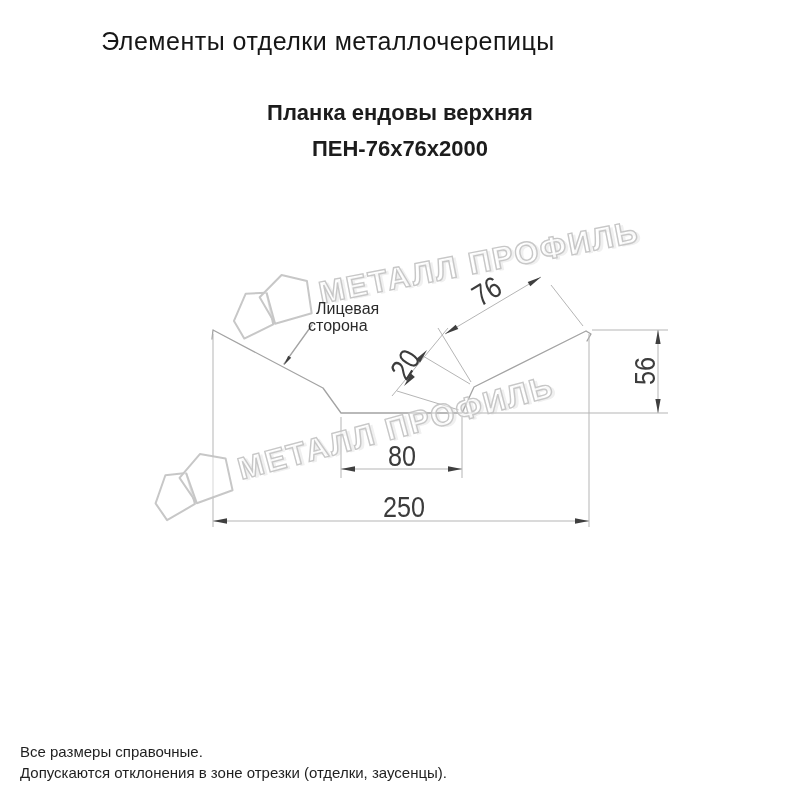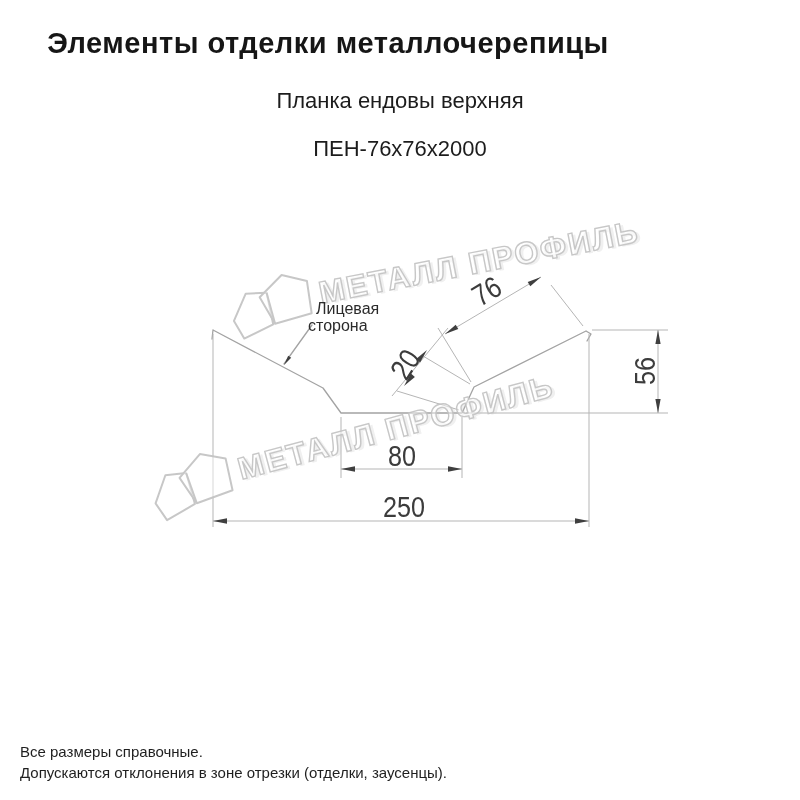--- a/index.html
+++ b/index.html
@@ -2,29 +2,29 @@
 <html><head>
 <meta charset="utf-8">
 <style>
   html,body { margin:0; padding:0; background:#ffffff; }
   .canvas {
     position:relative; width:800px; height:800px; background:#ffffff;
     font-family:"Liberation Sans", sans-serif; overflow:hidden;
   }
   .title {
     position:absolute; top:27px; left:0; width:656px; text-align:center;
-    font-size:29px; font-weight:700; color:#161616; letter-spacing:0.5px;
+    font-size:25px; font-weight:400; color:#161616; letter-spacing:0.5px;
   }
   .subtitle {
-    position:absolute; top:88px; left:0; width:800px; text-align:center;
-    font-size:22px; font-weight:400; color:#1c1c1c;
+    position:absolute; top:100px; left:0; width:800px; text-align:center;
+    font-size:22px; font-weight:700; color:#1c1c1c;
   }
   .product-code {
     position:absolute; top:136px; left:0; width:800px; text-align:center;
-    font-size:22px; font-weight:400; color:#1c1c1c;
+    font-size:22px; font-weight:700; color:#1c1c1c;
   }
   .layer { position:absolute; left:0; top:0; width:800px; height:800px; }
   .lines-layer  { z-index:1; }
   .text-layer   { z-index:3; }
   .watermark {
     position:absolute; z-index:2; display:flex; align-items:center; gap:4px;
     transform-origin:left center; opacity:0.92; white-space:nowrap;
   }
   .wm-upper { left:225px; top:277px; transform:rotate(-11deg); }
   .wm-lower { left:146px; top:460px; transform:rotate(-15deg); }

